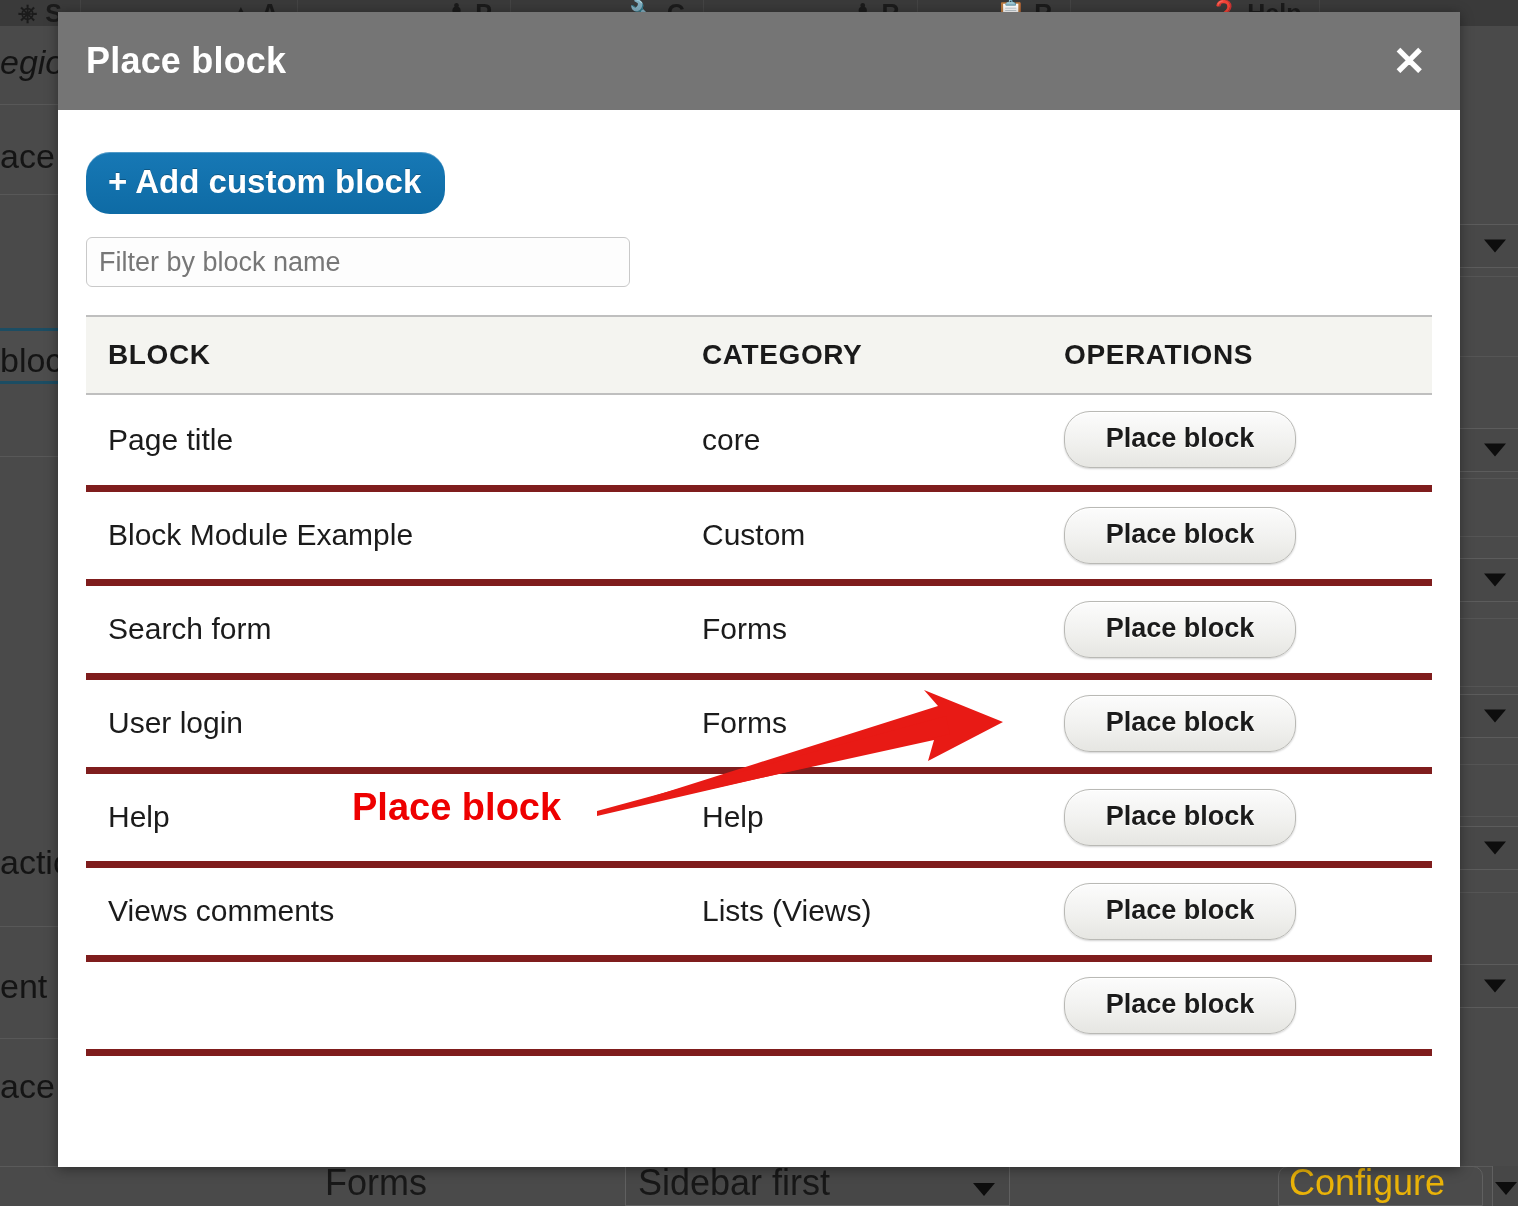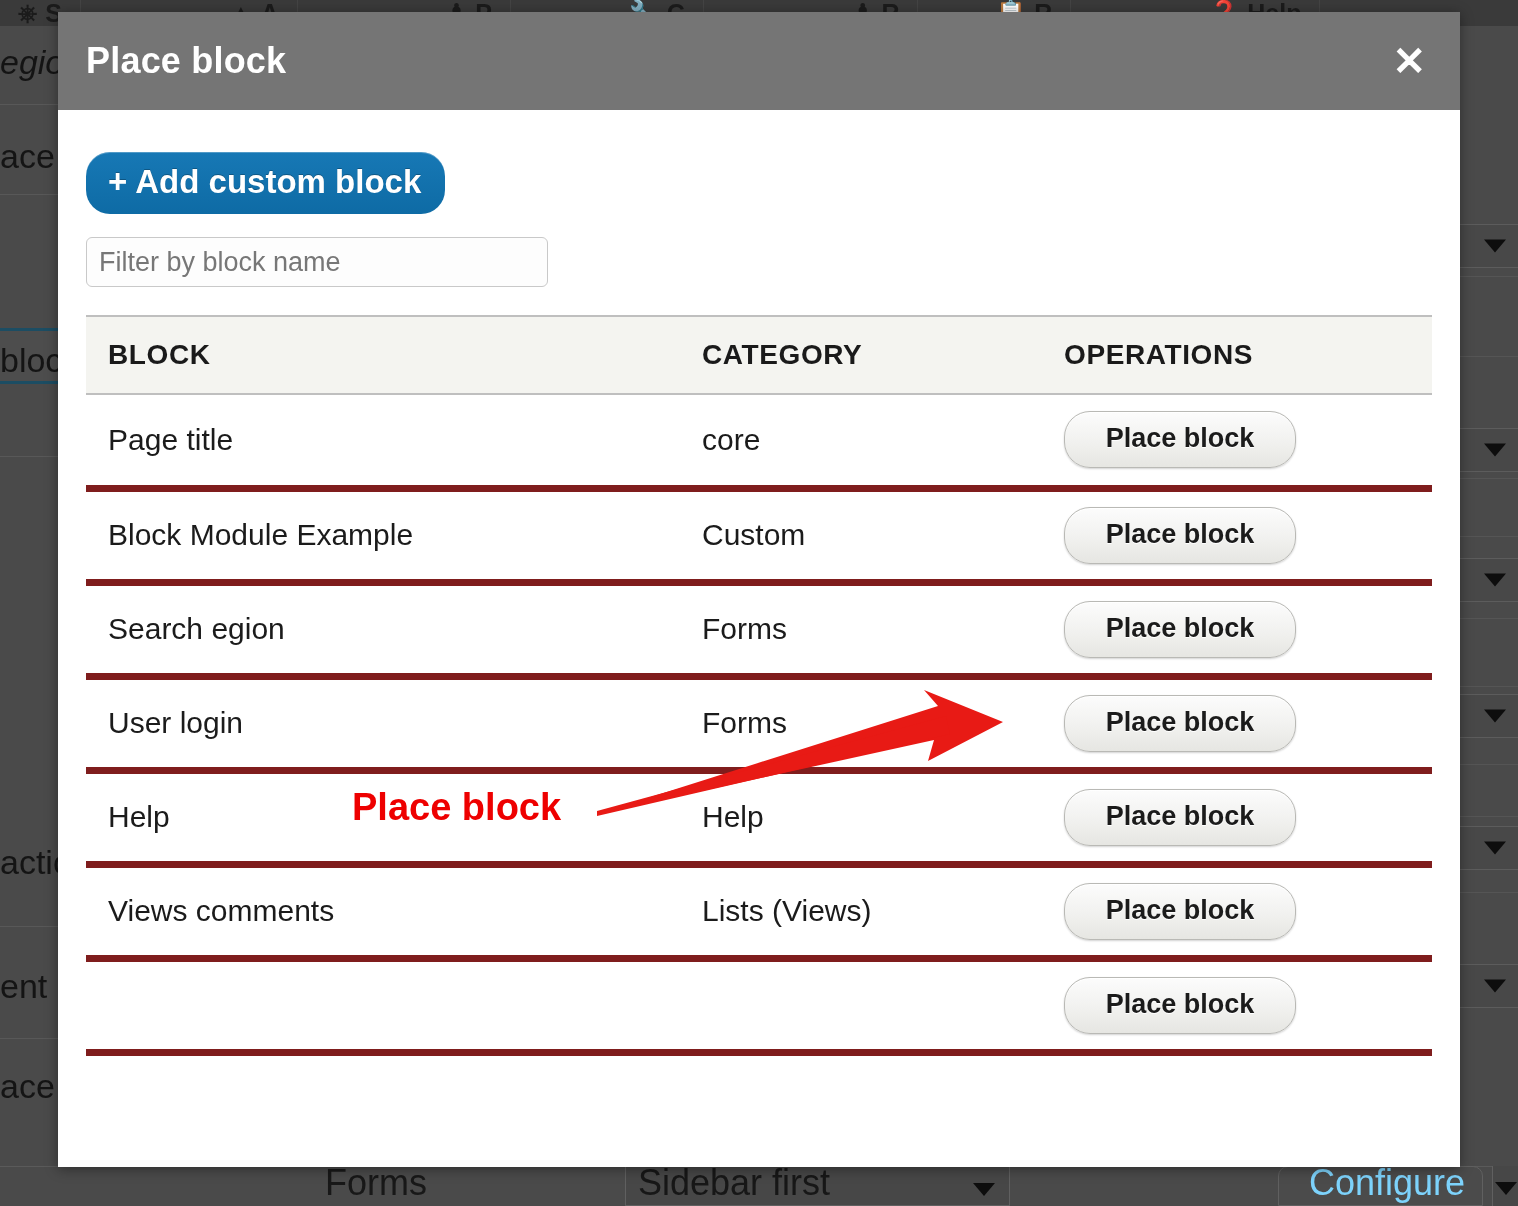--- a/index.html
+++ b/index.html
@@ -92,21 +92,21 @@
     width: 0; height: 0;
     border-left: 11px solid transparent; border-right: 11px solid transparent;
     border-top: 13px solid #0d0d0d;
   }
   .bg-bottom-btn {
     position: absolute; bottom: 0px; left: 1278px; width: 205px; height: 40px;
     background: #4b4b4b; border: 1px solid #606060;
     border-radius: 10px 10px 0 0;
   }
   .bg-bottom-btn .txt {
-    position: absolute; left: 30px; bottom: 1px; font-size: 36px; color: #7dd3fc;
+    position: absolute; left: 10px; bottom: 1px; font-size: 36px; color: #eab308;
   }
   .bg-bottom-caret-right {
     position: absolute; bottom: 0; left: 1492px; width: 26px; height: 40px;
     background: #474747; border-left: 1px solid #606060;
   }
   .bg-bottom-caret-right .caret {
     position: absolute; left: 2px; top: 16px;
     width: 0; height: 0;
     border-left: 11px solid transparent; border-right: 11px solid transparent;
     border-top: 13px solid #0d0d0d;
@@ -148,21 +148,21 @@
     border: none; border-radius: 24px;
     padding: 11px 24px 13px 22px;
     cursor: pointer;
     text-shadow: 0 -1px 0 rgba(0,0,0,.25);
     box-shadow: inset 0 1px 0 rgba(255,255,255,.25);
   }
 
   .filter-input {
     display: block;
     margin-top: 23px;
-    width: 462px; height: 50px;
+    width: 544px; height: 50px;
     border: 1px solid #c9c9c9; border-radius: 6px;
     background: #fdfdfd;
     font-size: 27px; color: #be185d;
     padding: 0 12px;
     font-family: "Liberation Sans", sans-serif;
   }
   .filter-input::placeholder { color: #777; opacity: 1; }
 
   table.blocks {
     margin-top: 28px;
@@ -362,21 +362,21 @@
           </td>
         </tr>
         <tr>
           <td>Block Module Example</td>
           <td>Custom</td>
           <td class="ops">
             <span class="btn-place">Place block</span>
           </td>
         </tr>
         <tr>
-          <td>Search egion</td>
+          <td>Search form</td>
           <td>Forms</td>
           <td class="ops">
             <span class="btn-place">Place block</span>
           </td>
         </tr>
         <tr>
           <td>User login</td>
           <td>Forms</td>
           <td class="ops">
             <span class="btn-place">Place block</span>

